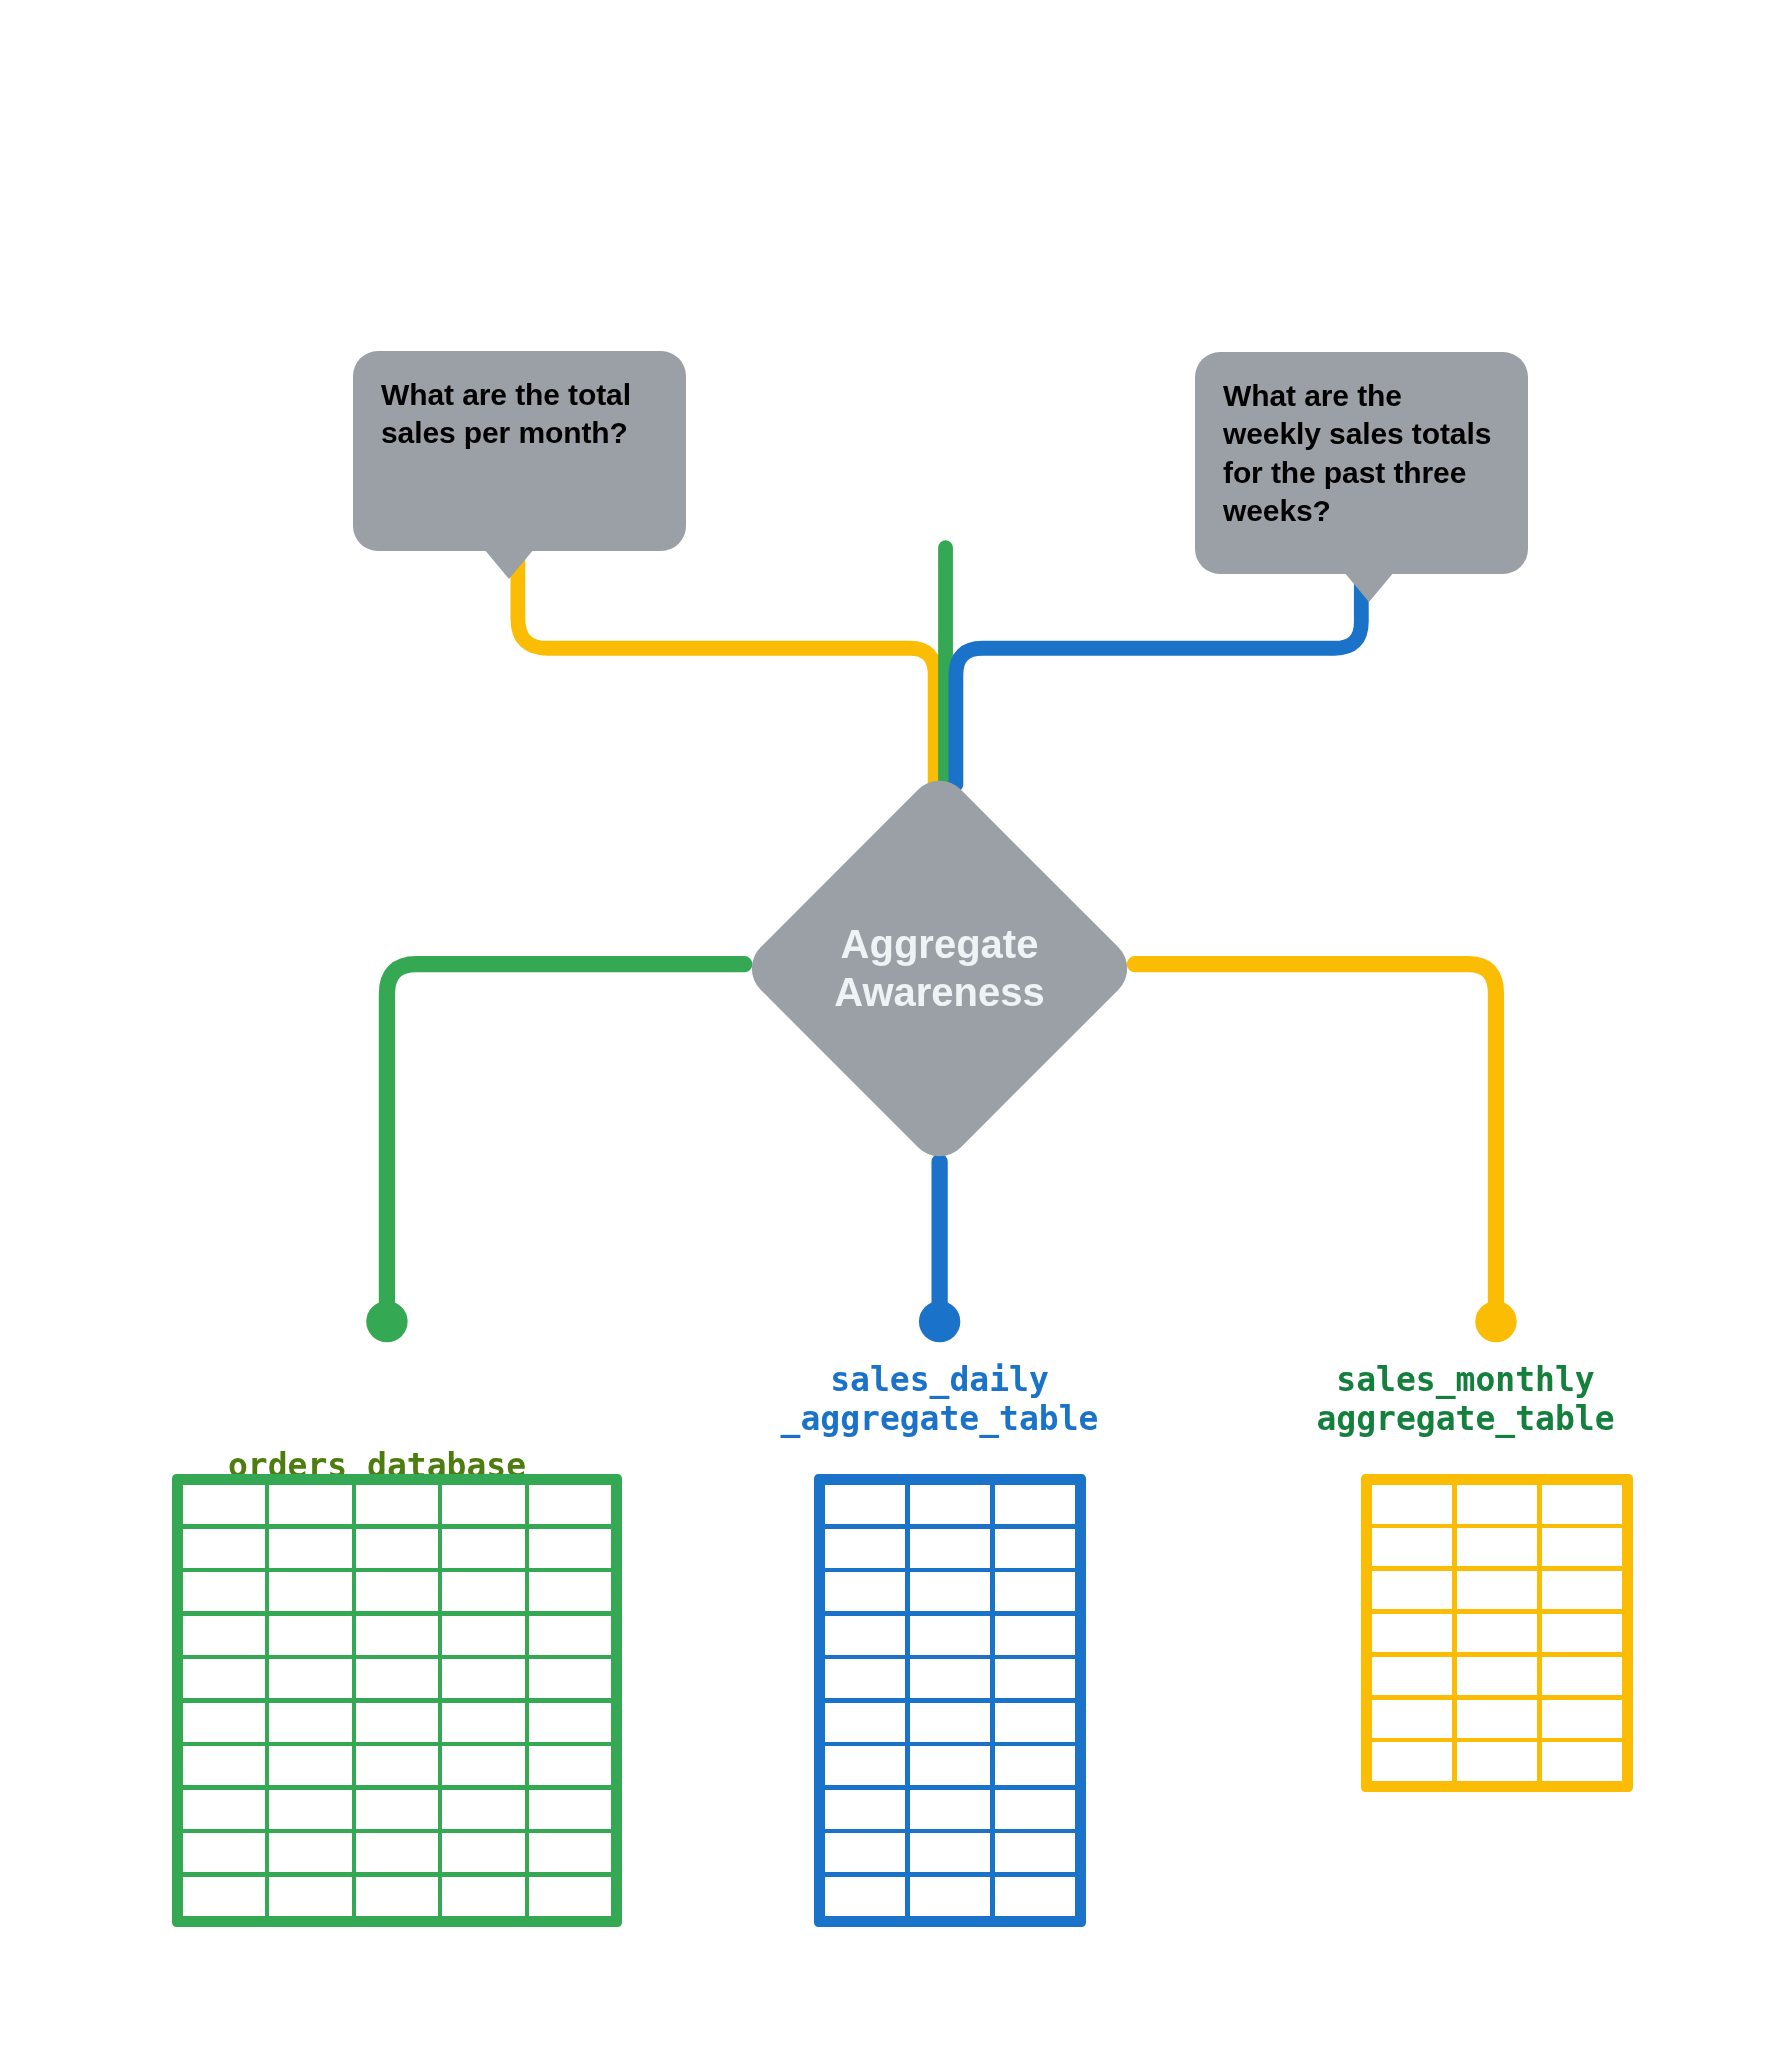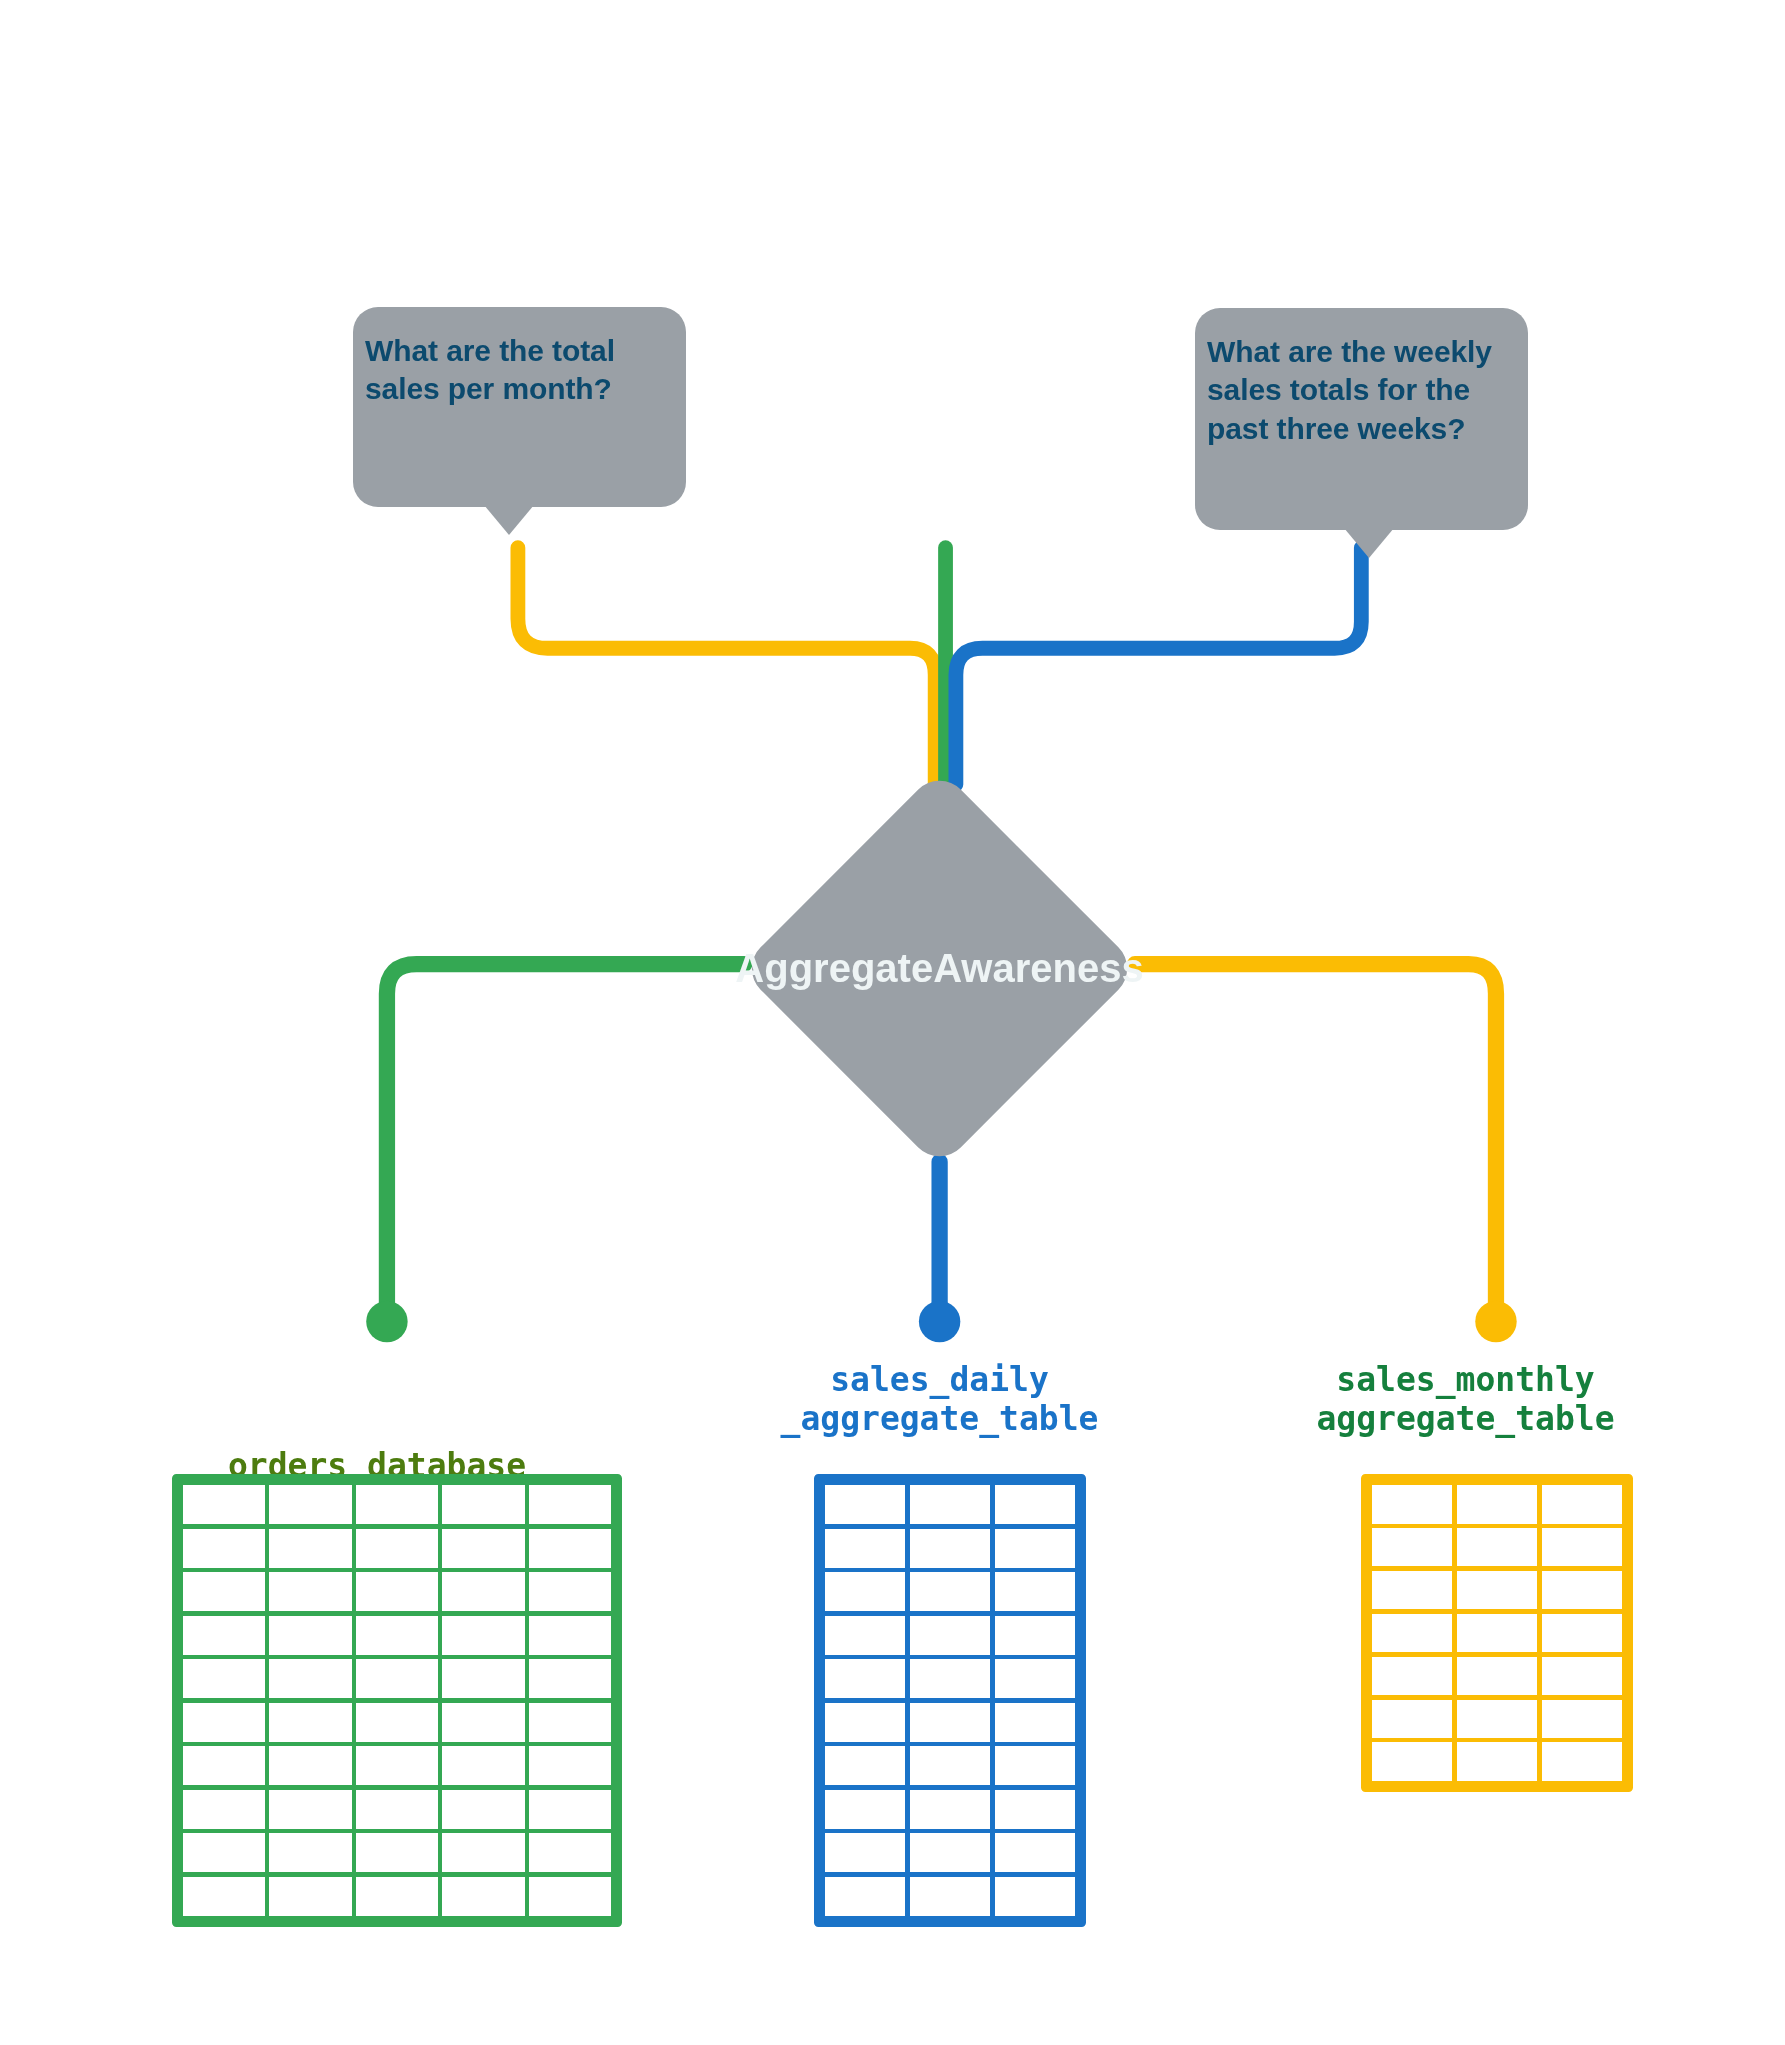--- a/index.html
+++ b/index.html
@@ -24,26 +24,27 @@
     width: 1786px;
     height: 2046px;
   }
 
   
   .bubble {
     position: absolute;
     background: #9aa0a6;
     border-radius: 25px;
     box-sizing: border-box;
-    padding: 25px 28px 22px 12px;
-    color: #0c4a6e;
+    padding: 25px 28px 22px 28px;
+    color: #000000;
     font-weight: bold;
     font-size: 30px;
     line-height: 1.28;
     letter-spacing: -0.1px;
+    margin-top: 44px;
   }
   .bubble .tail {
     position: absolute;
     bottom: -28px;
     width: 0;
     height: 0;
     border-left: 25px solid transparent;
     border-right: 25px solid transparent;
     border-top: 30px solid #9aa0a6;
   }
@@ -72,20 +73,21 @@
     border-radius: 30px;
     transform: rotate(45deg);
   }
   #diamond-label {
     position: absolute;
     left: 0;
     top: 0;
     width: 399px;
     height: 399px;
     display: flex;
+    flex-direction: column;
     align-items: center;
     justify-content: center;
     color: #eef4f5;
     font-weight: bold;
     font-size: 40px;
     line-height: 1.18;
     text-align: center;
     pointer-events: none;
   }
 

